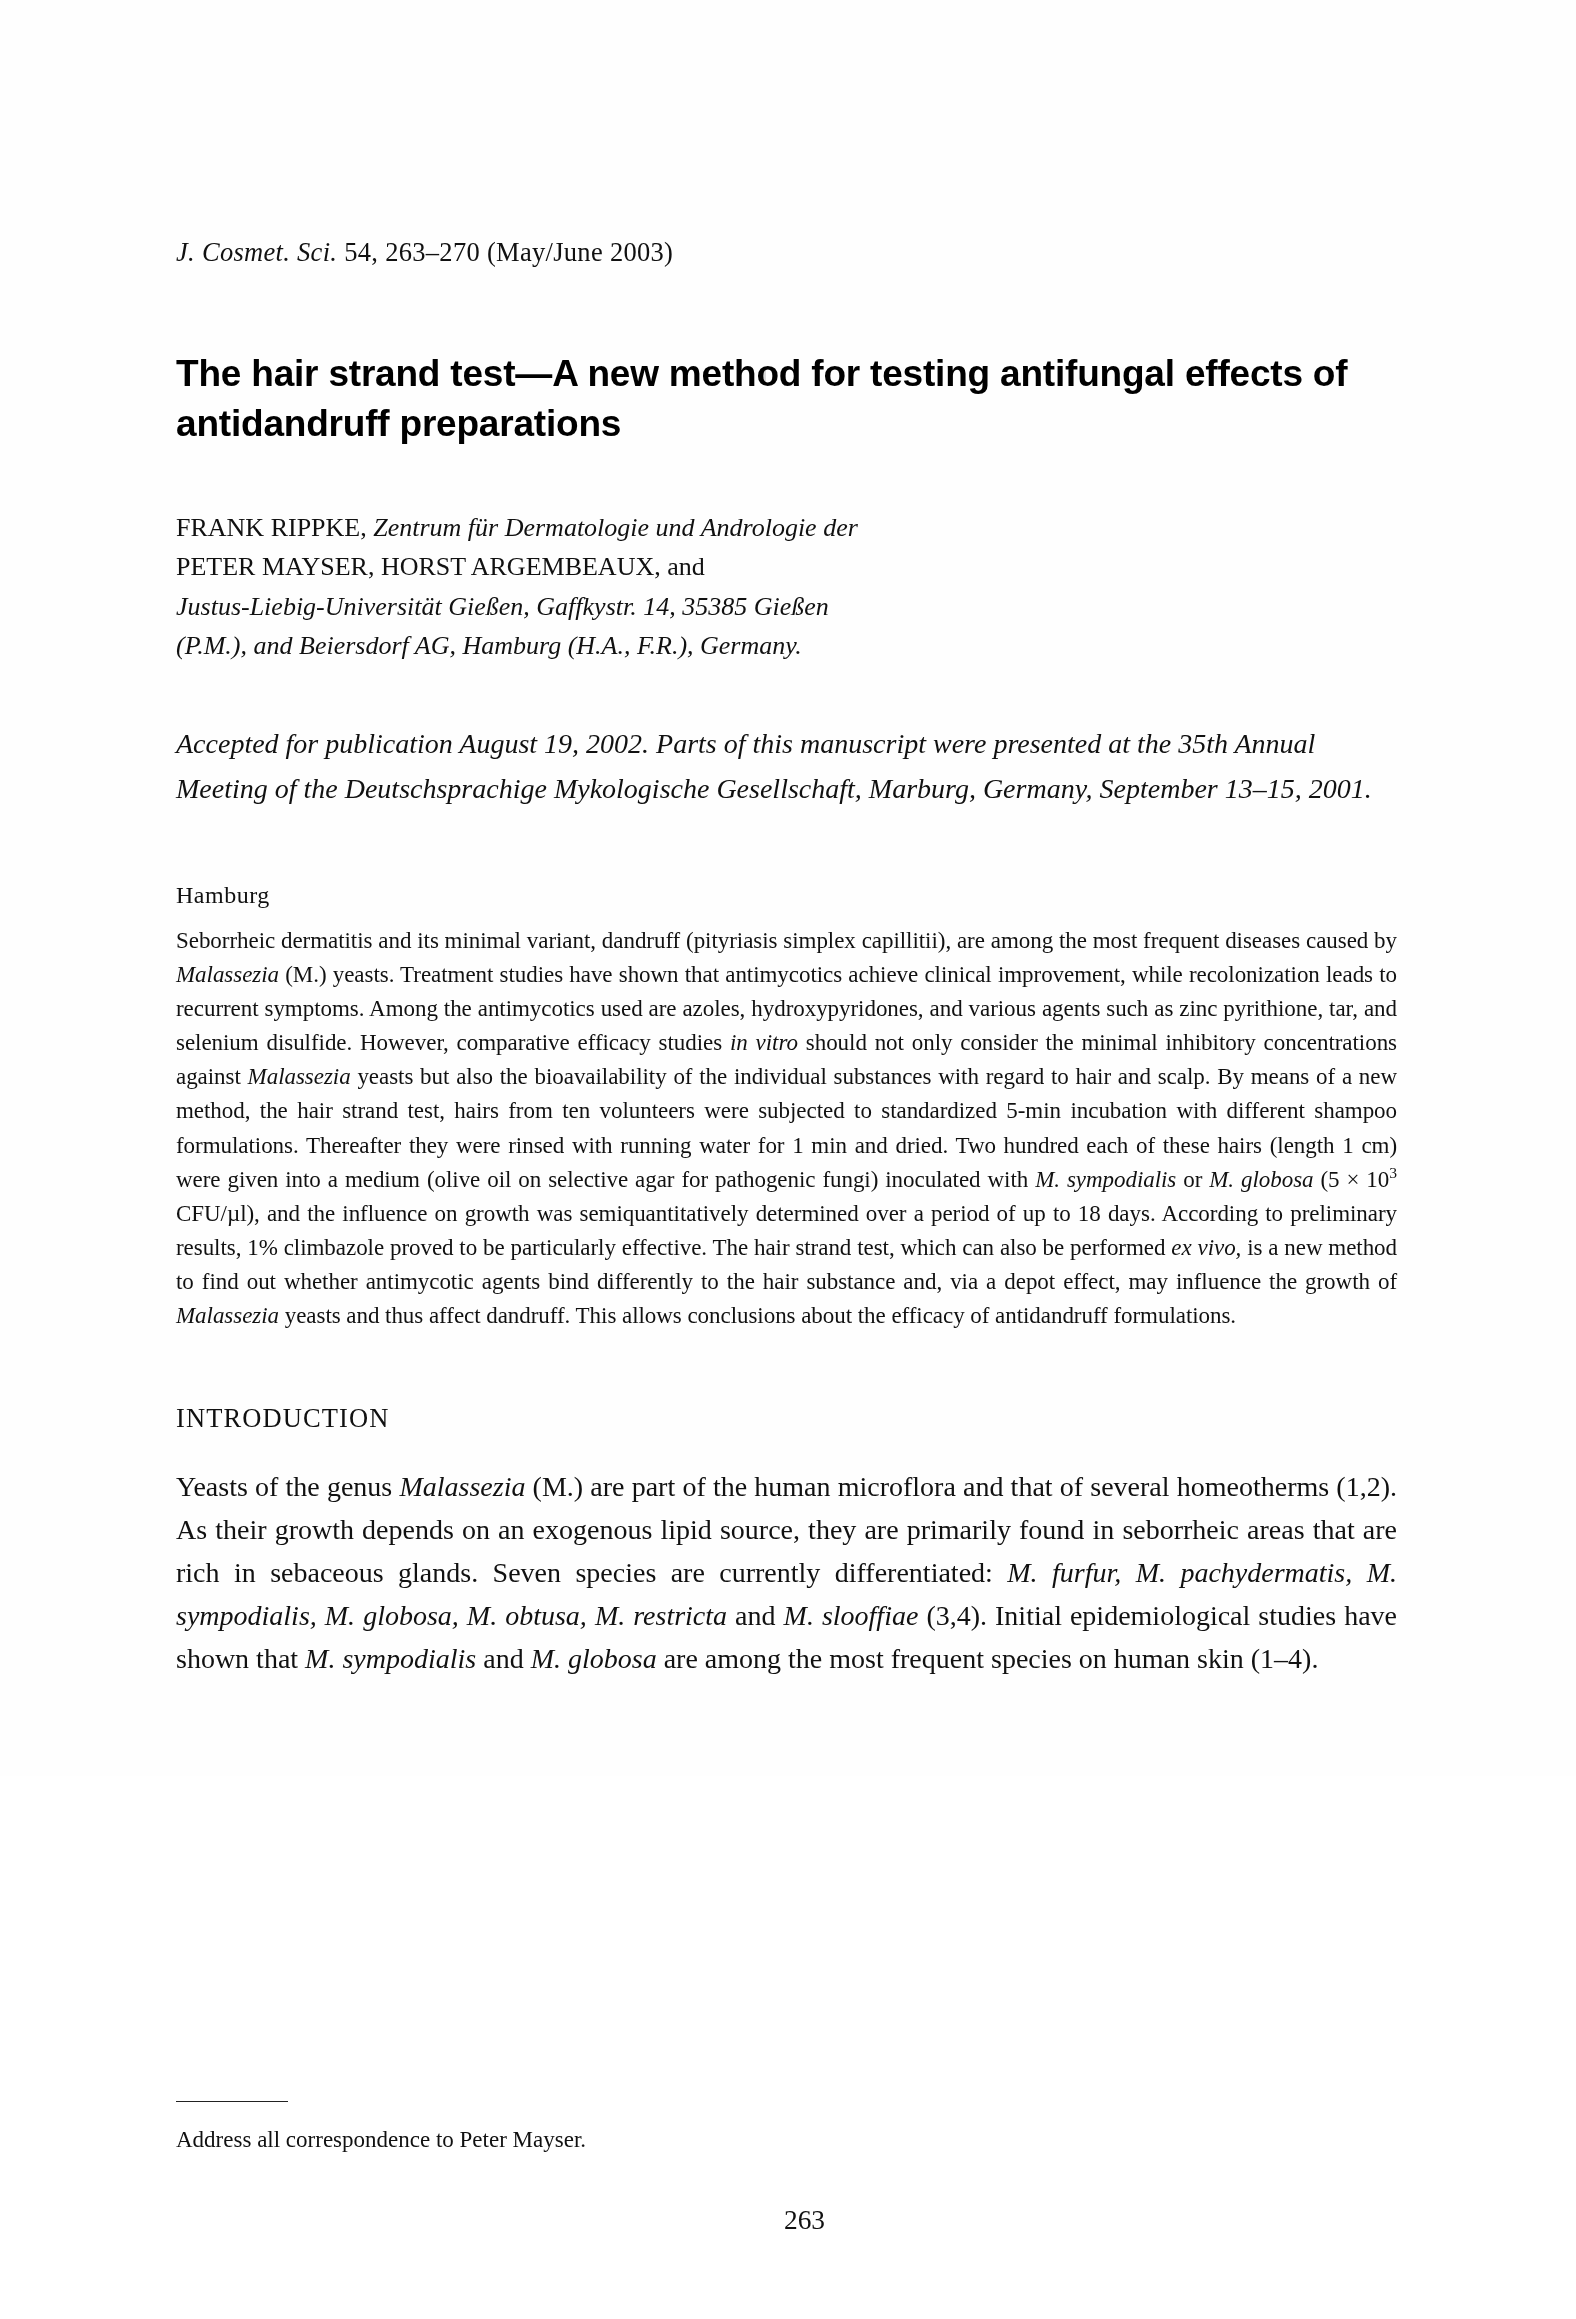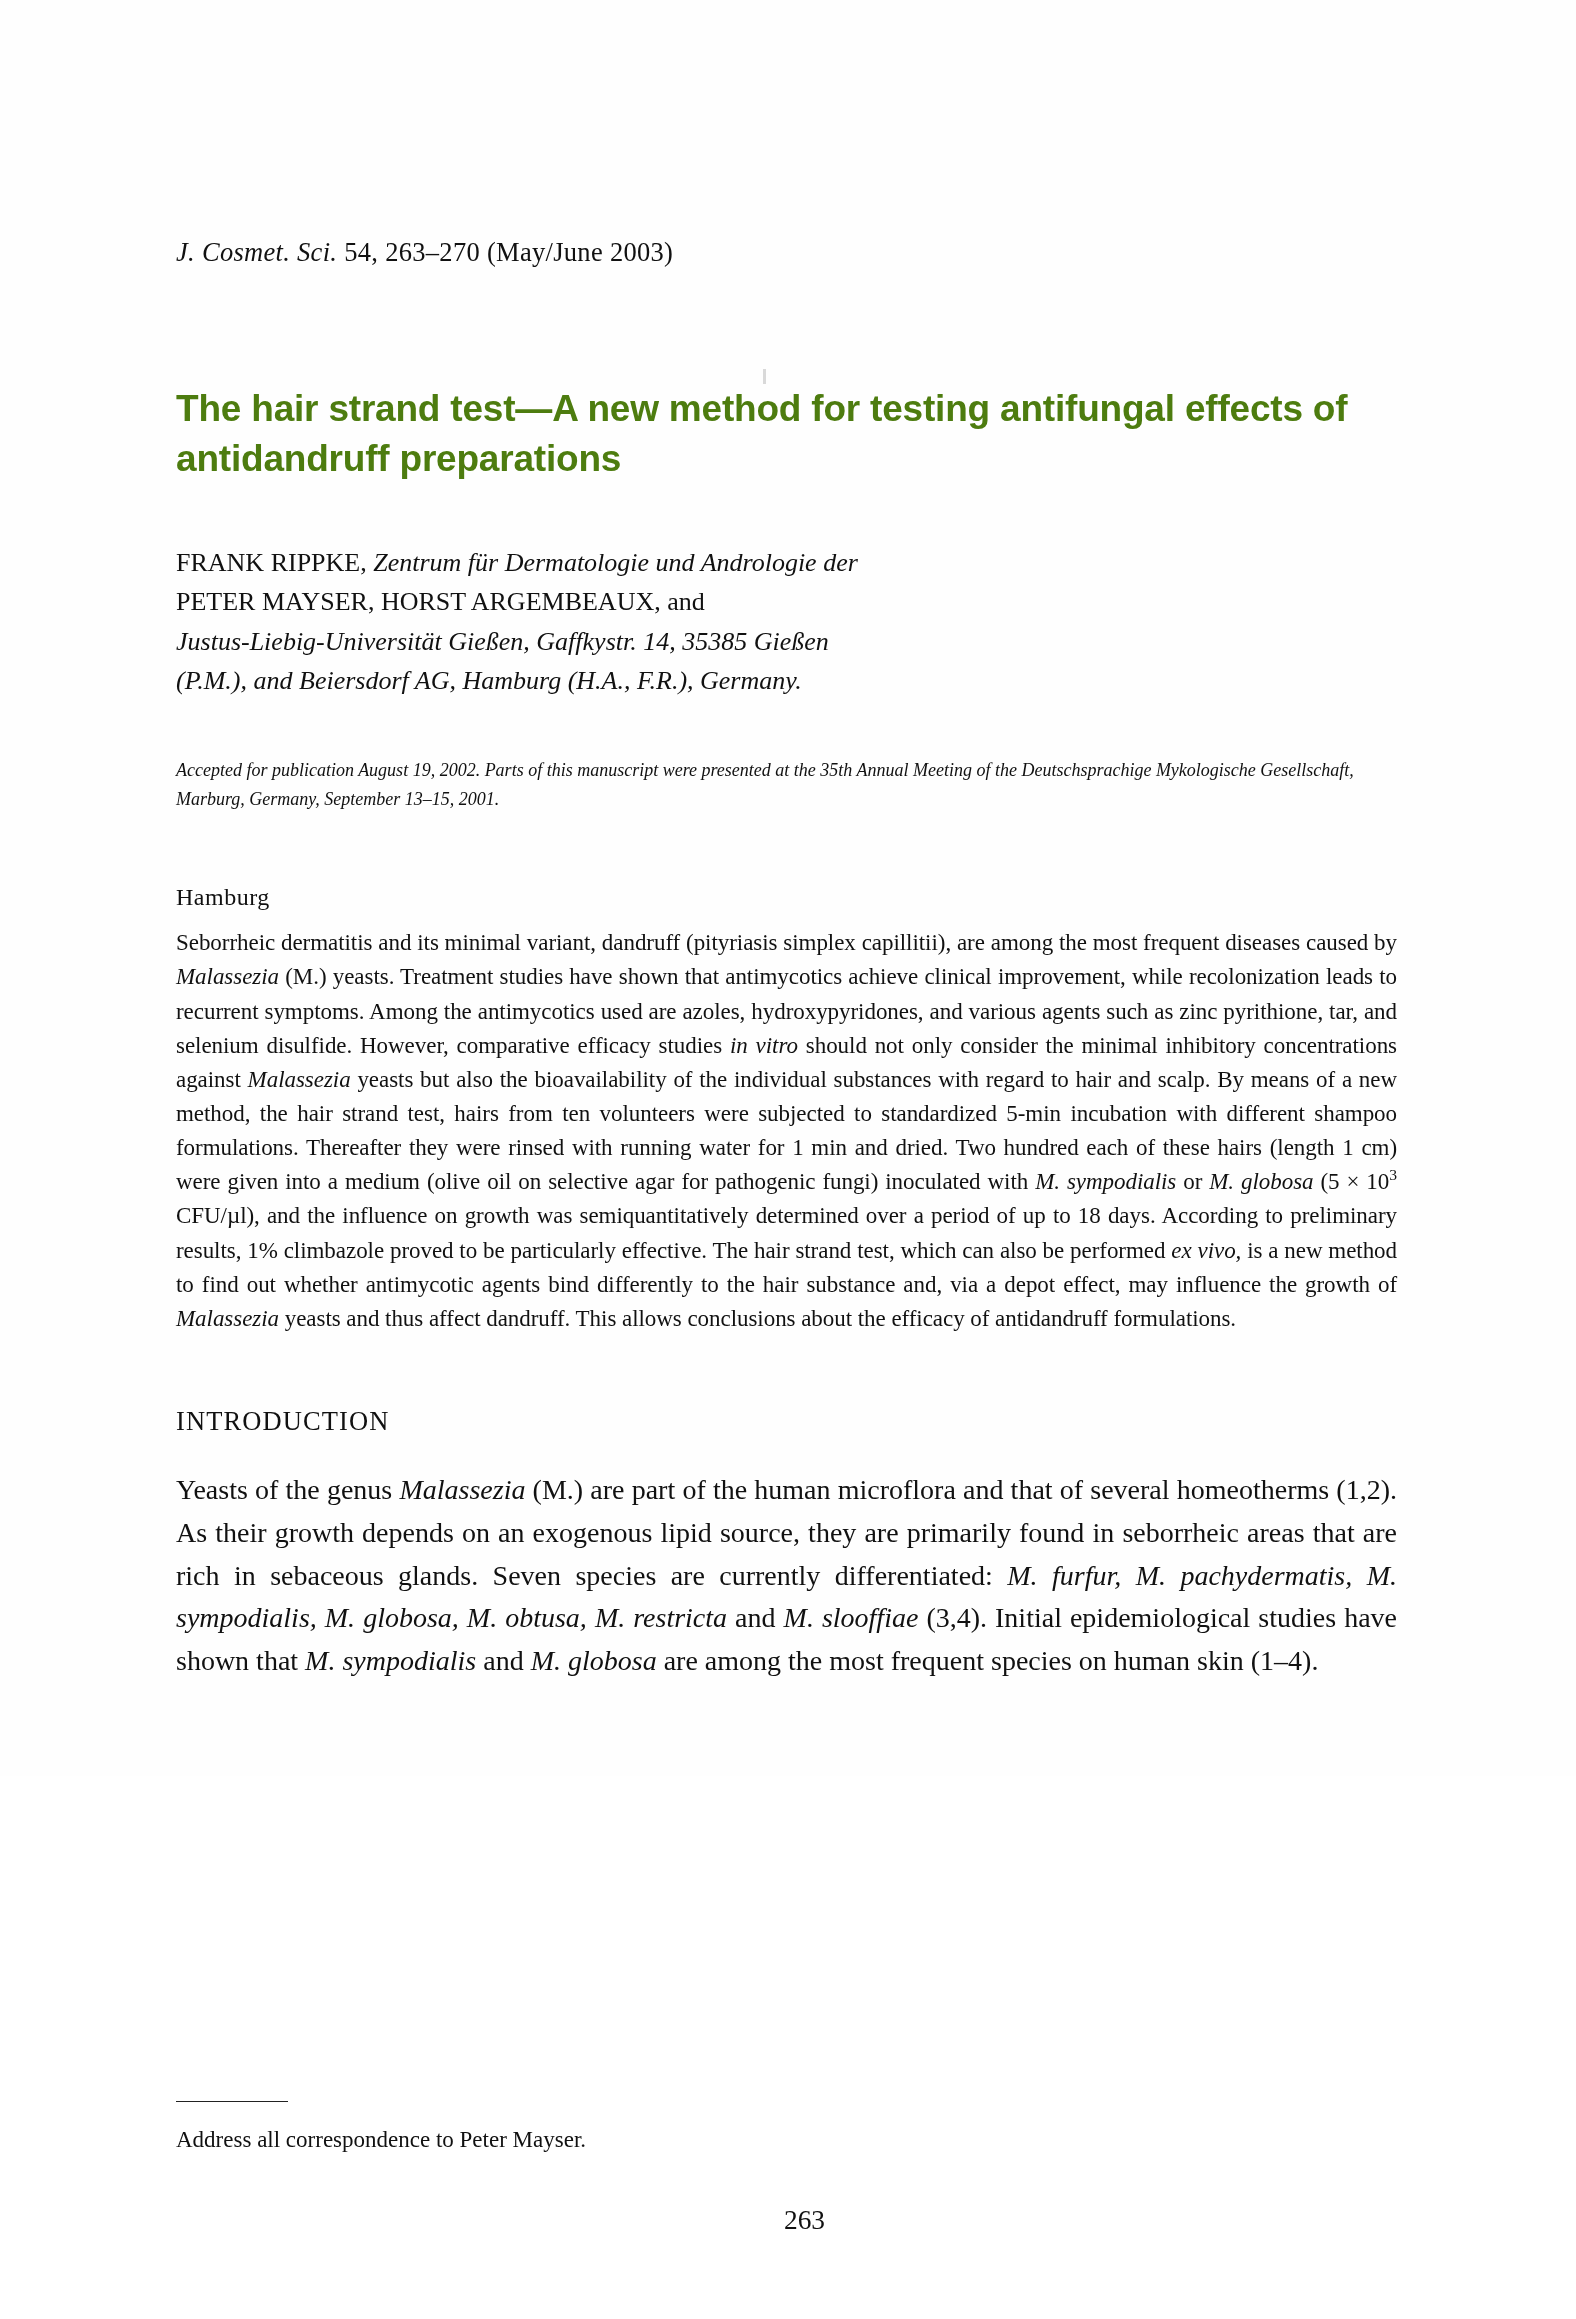--- a/index.html
+++ b/index.html
@@ -35,42 +35,42 @@
     font-size: 26.5px;
     font-family: "Liberation Serif", serif;
     letter-spacing: 0.3px;
   }
   .journal-line .jital {
     font-style: italic;
   }
 
   
   .title {
-    margin-top: 116px;
+    margin-top: 81px;
     font-family: "Liberation Sans", sans-serif;
     font-weight: bold;
     font-size: 37px;
     line-height: 1.35;
     letter-spacing: -0.2px;
-    color: #4d7c0f;
+    color: #000000;
   }
 
   
   .authors {
     margin-top: 59px;
     font-size: 26px;
     line-height: 1.52;
     color: #111;
   }
   .authors .ital { font-style: italic; }
 
   
   .accepted {
     margin-top: 55px;
-    font-size: 18px;
+    font-size: 28px;
     font-style: italic;
     line-height: 1.62;
     color: #111;
   }
 
   
   .synopsis-head {
     margin-top: 70px;
     font-size: 24px;
     letter-spacing: 0.5px;

